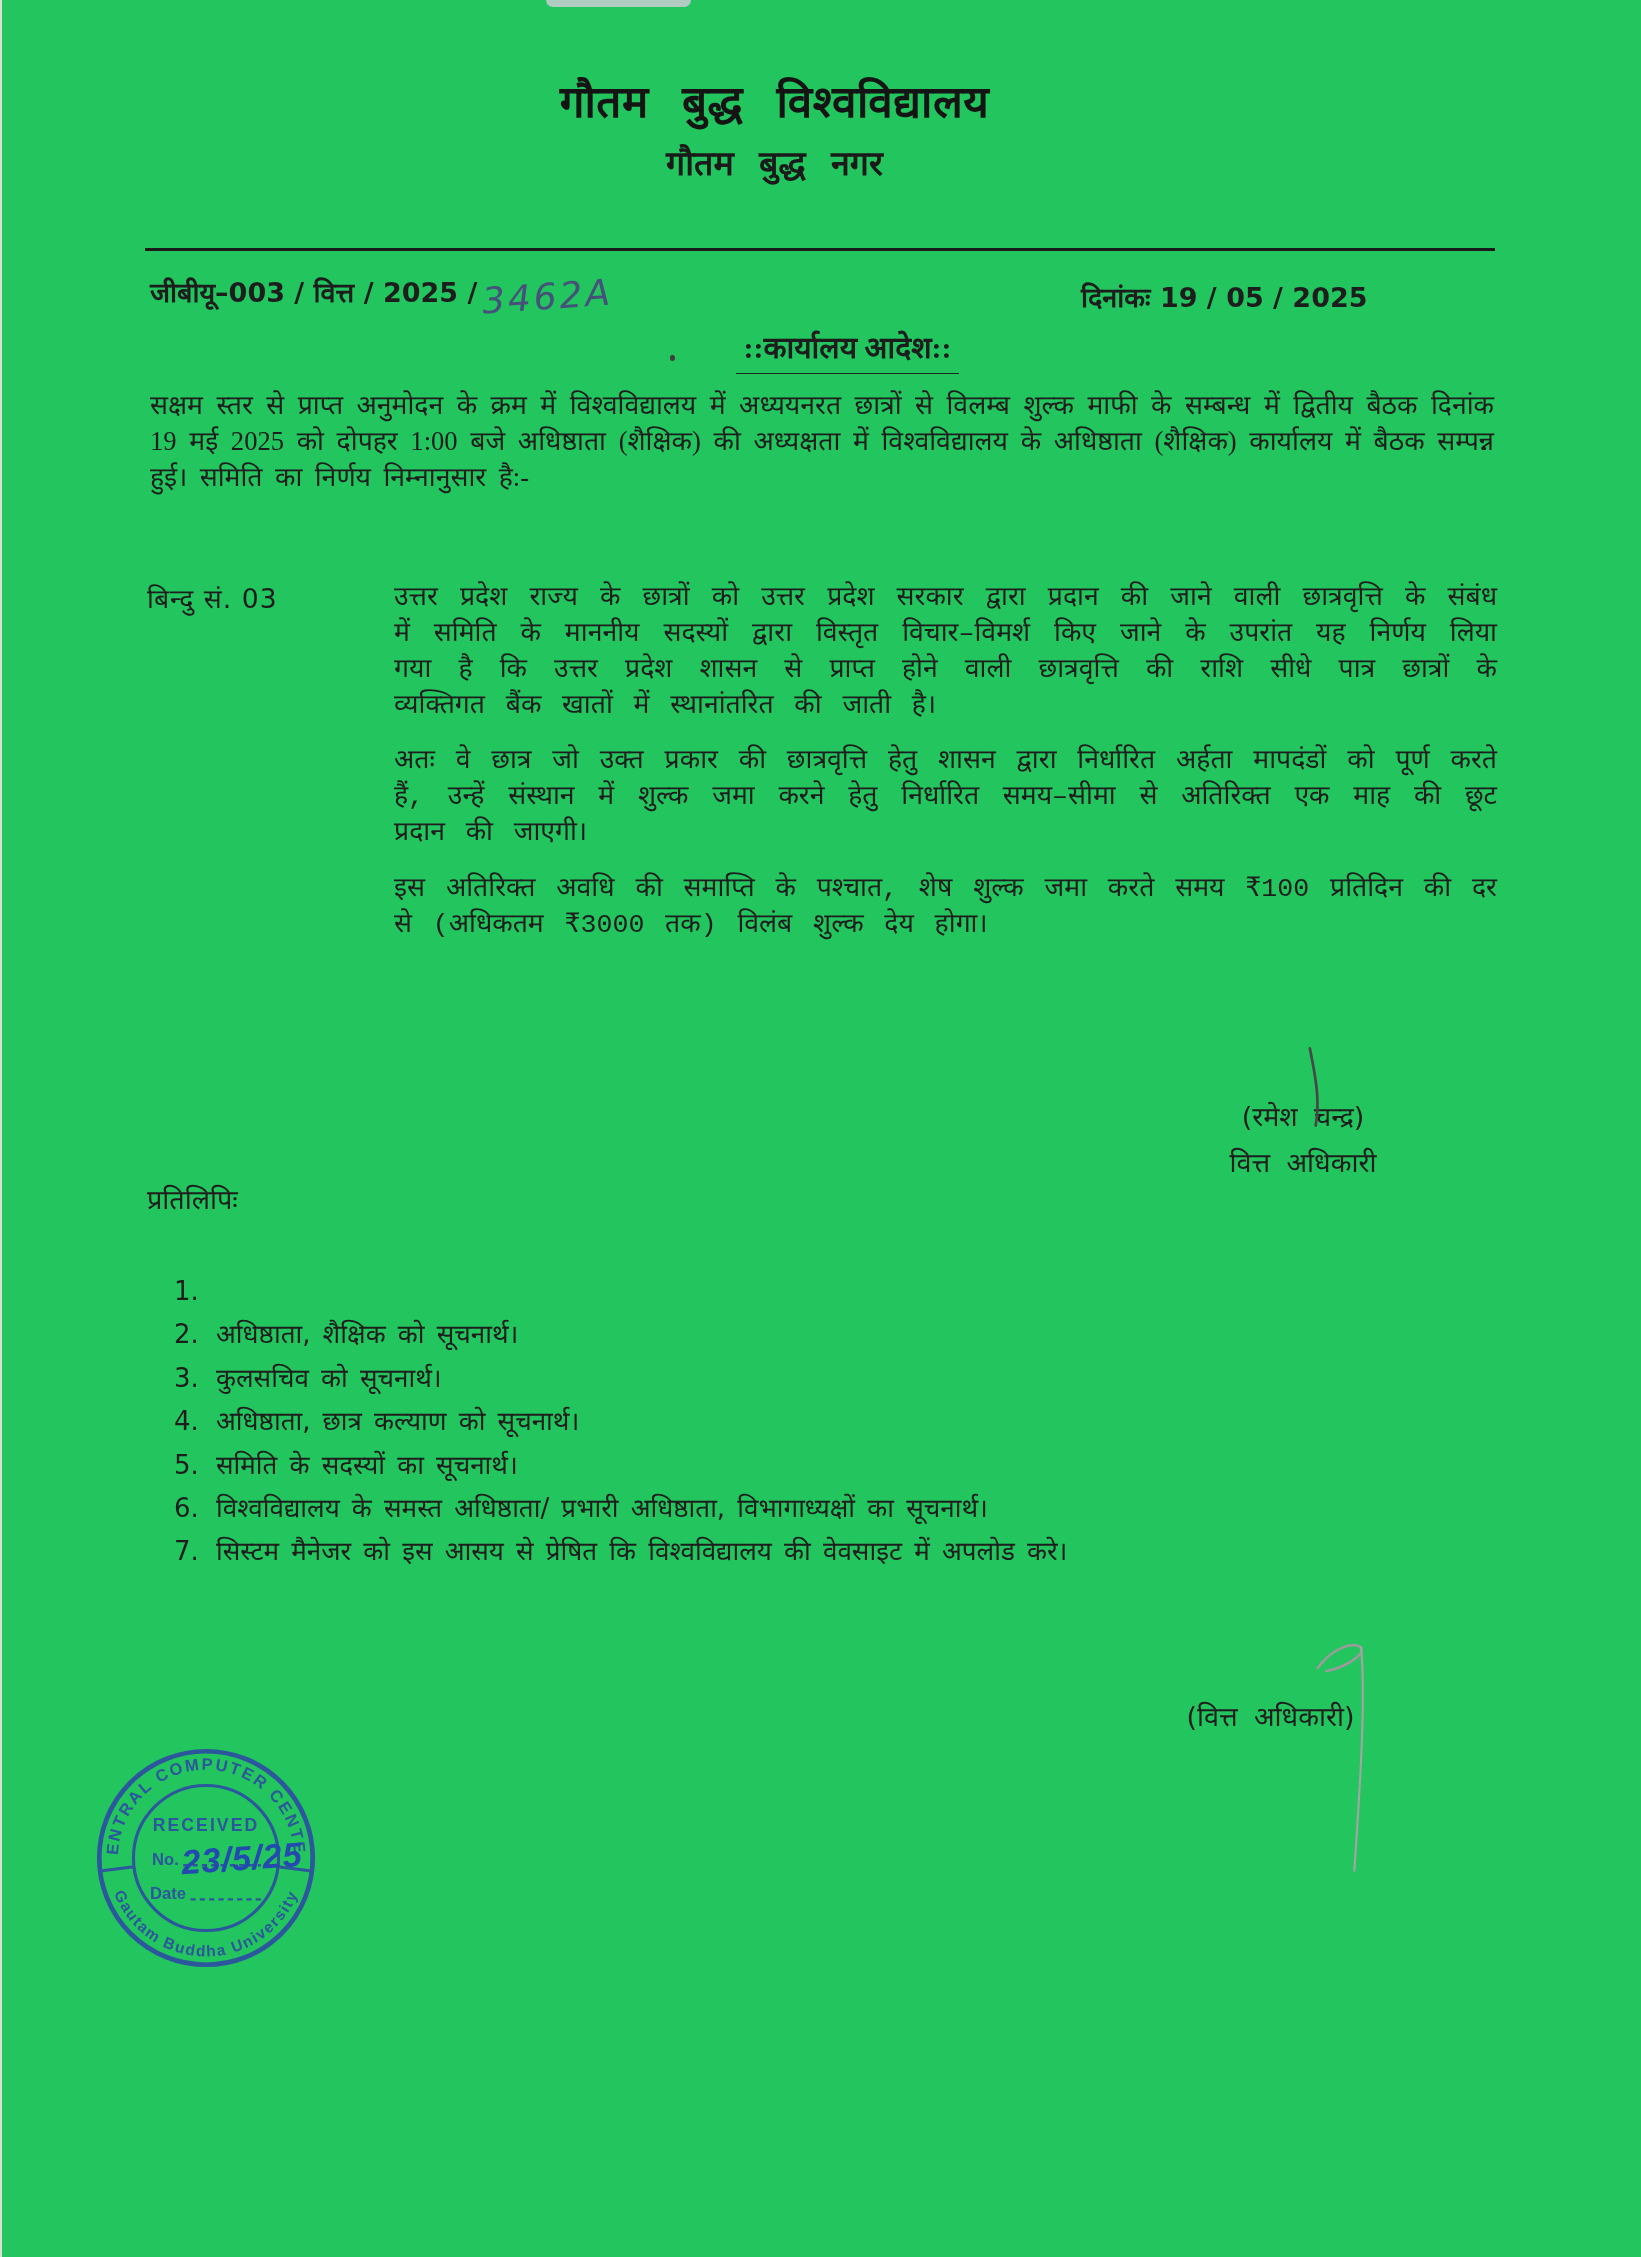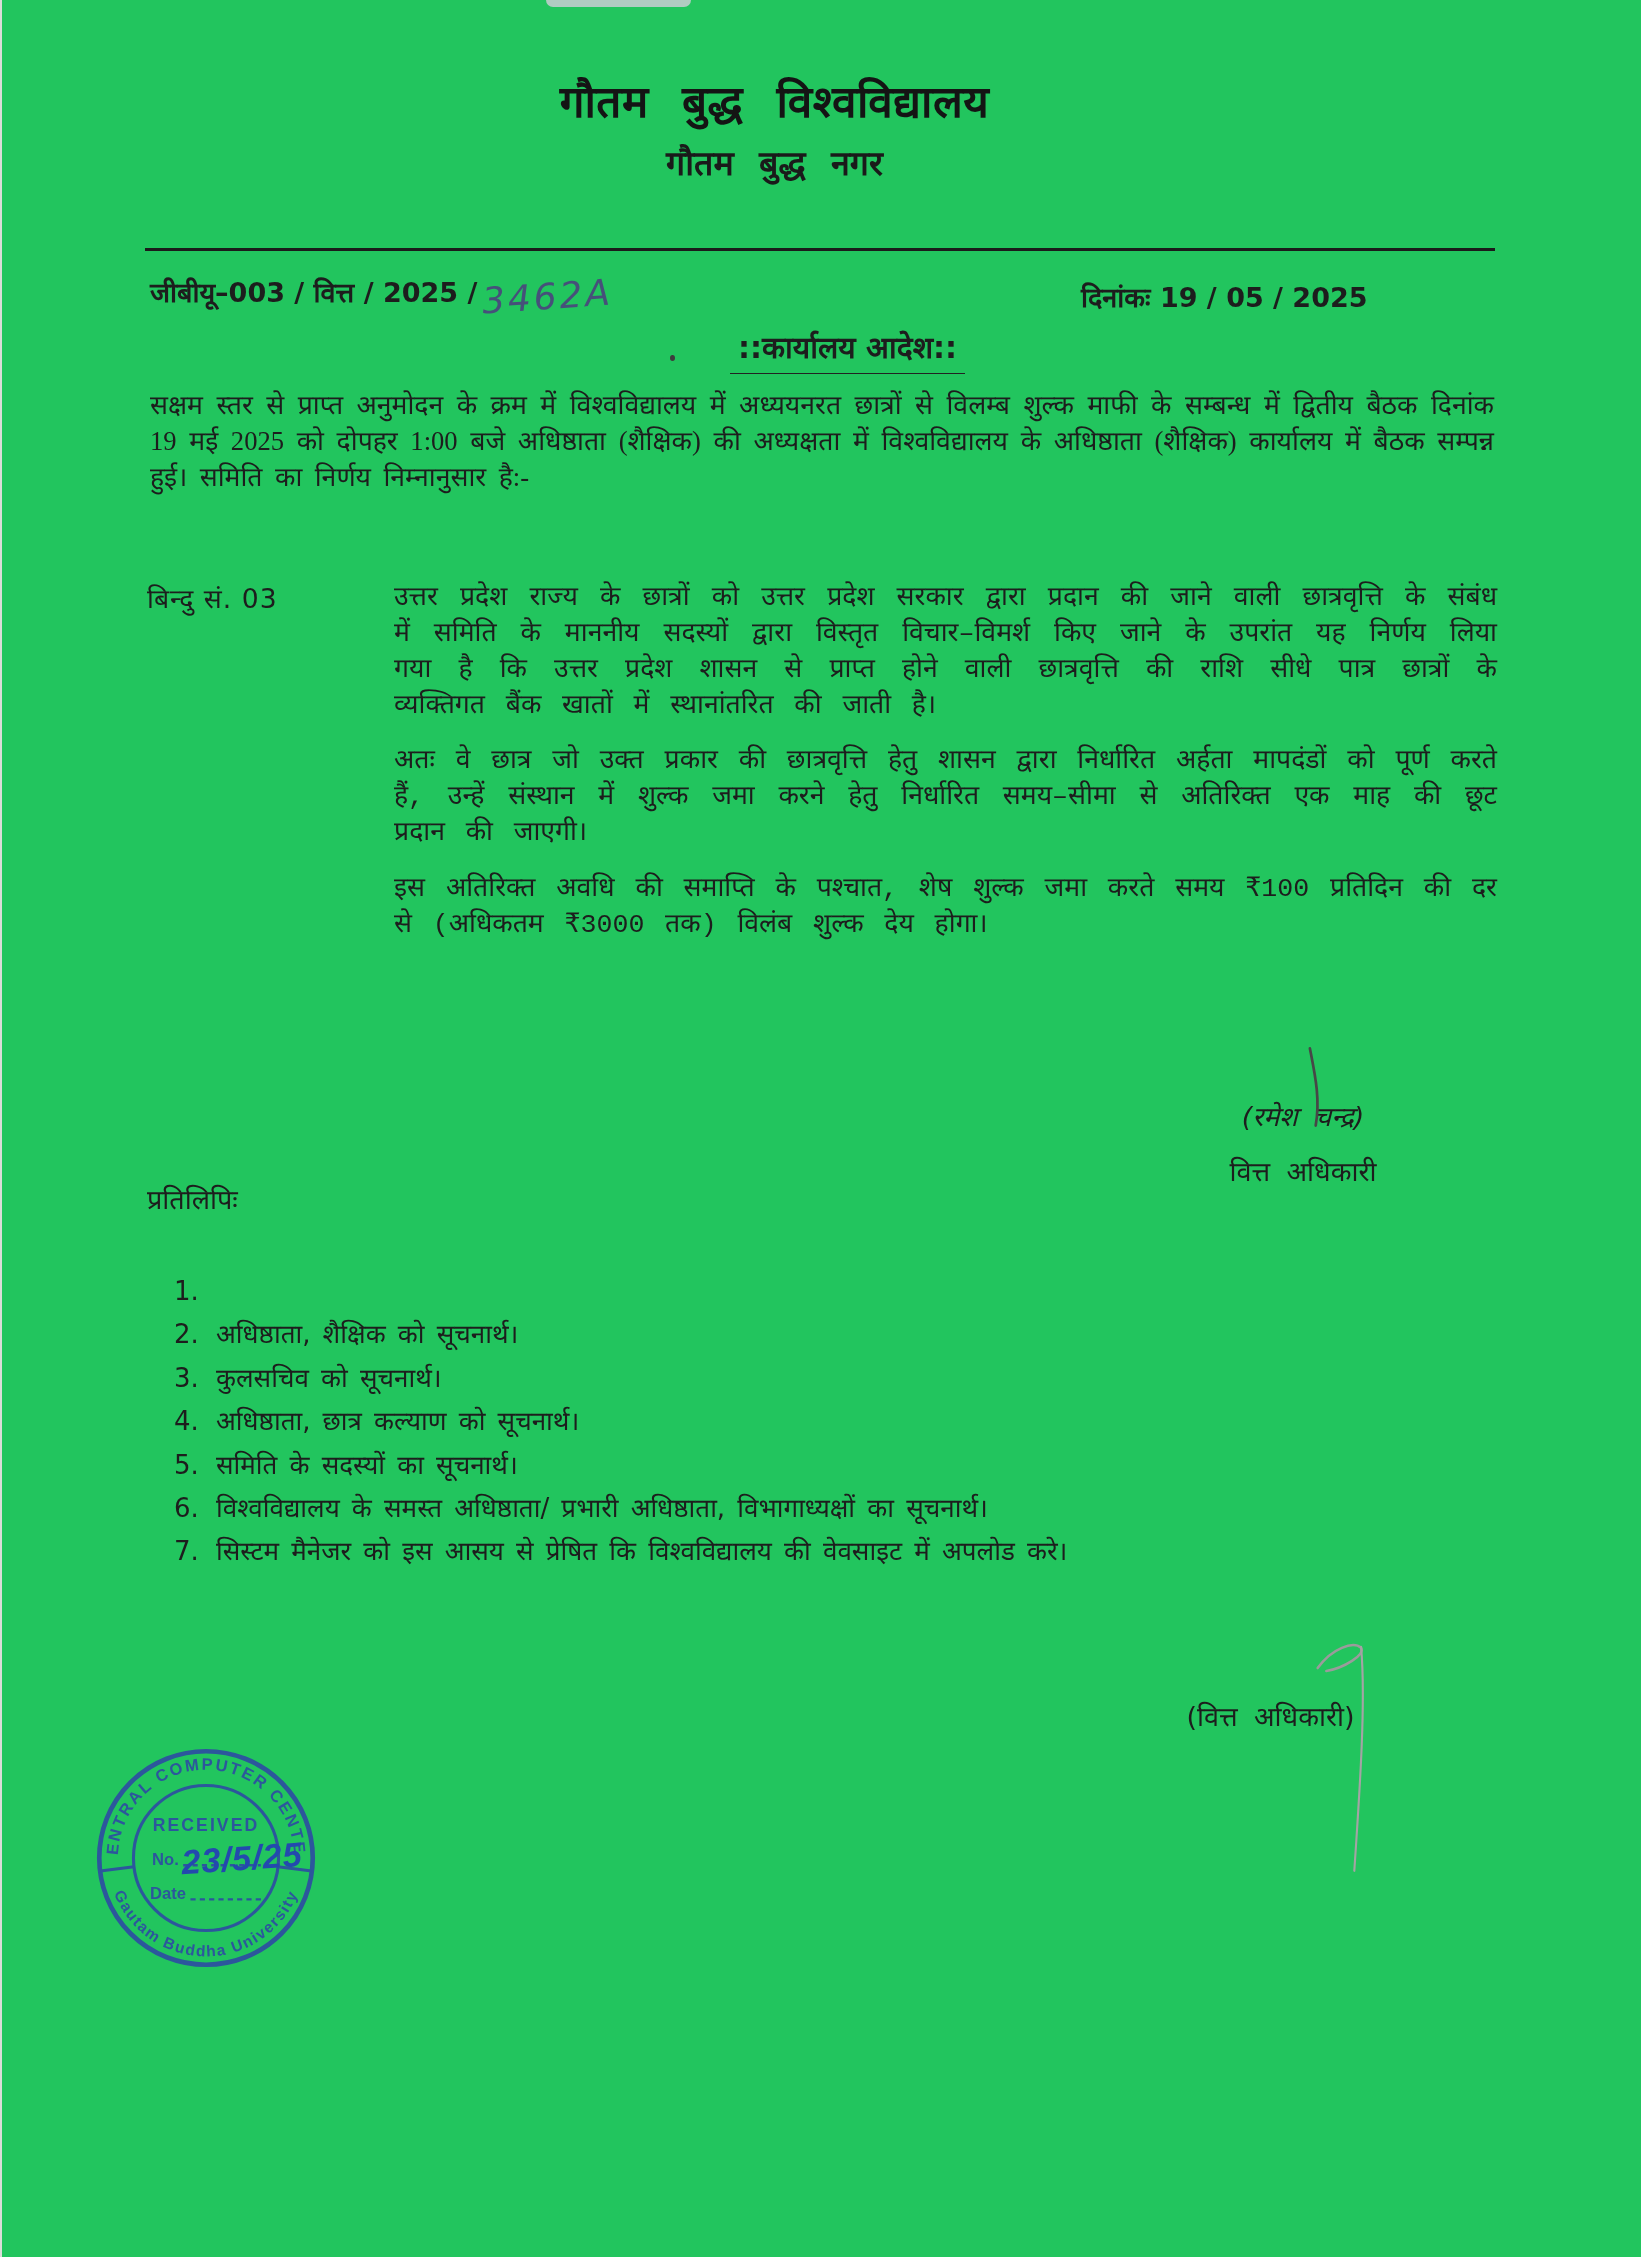--- a/index.html
+++ b/index.html
@@ -15,33 +15,33 @@
     font-size:44px;font-weight:700;word-spacing:17.4px;color:#141414;letter-spacing:0.5px;}
   .subtitle{position:absolute;top:139px;left:-46px;width:100%;text-align:center;
     font-size:34px;font-weight:600;word-spacing:13.5px;color:#1a1a1a;}
   .rule{position:absolute;top:248px;left:145px;width:1350px;height:2.9px;background:#1b1b1b;}
 
   .ref{position:absolute;top:273px;left:150px;font-size:27px;font-weight:600;white-space:nowrap;}
   .ref-hand{display:inline-block;font-size:36px;font-style:italic;font-weight:400;
     color:#46507a;letter-spacing:2.9px;transform:rotate(-4deg);margin-left:4.8px;vertical-align:-6.8px;}
   .date{position:absolute;top:278px;left:1081px;font-size:27px;font-weight:600;white-space:nowrap;}
 
-  .order-heading-wrap{position:absolute;top:326px;left:0;width:100%;text-align:center;padding-left:54px;box-sizing:border-box;}
+  .order-heading-wrap{position:absolute;top:326px;left:0;width:100%;text-align:center;padding-left:54px;box-sizing:border-box;font-family:Liberation Serif, serif;}
   .order-heading{display:inline-block;font-size:30px;font-weight:700;border-bottom:1.9px solid #222;padding:0 7.7px 5.8px;}
   .scan-dot{position:absolute;top:355px;left:670px;width:4.8px;height:5.8px;background:#3d3d3d;border-radius:50%;}
 
   .intro{position:absolute;top:387px;left:150px;width:1344px;margin:0;
     font-size:26.6px;line-height:36px;text-align:justify;word-spacing:5.8px;font-family:Liberation Serif, serif;}
 
   .point-label{position:absolute;top:580px;left:147px;font-size:26.6px;letter-spacing:1px;white-space:nowrap;}
   .point-body{position:absolute;top:580px;left:394px;width:1103px;font-family:Liberation Mono, monospace;}
   .point-body p{margin:0 0 19.3px;font-size:26.6px;line-height:36px;text-align:justify;word-spacing:4.8px;}
 
   .sig1{position:absolute;top:1097px;left:1163px;width:280px;text-align:center;}
-  .sig1 .name{font-size:27px;margin-bottom:18px;word-spacing:7.7px;font-style:italic;}
+  .sig1 .name{font-size:27px;margin-bottom:9px;word-spacing:7.7px;}
   .sig1 .desig{font-size:27px;word-spacing:7.7px;}
 
   .copies-h{position:absolute;top:1180px;left:147px;font-size:27px;}
   .copies{position:absolute;top:1278px;left:174px;width:1284px;}
   .copy-row{display:flex;margin-bottom:16.4px;font-size:26px;line-height:27px;word-spacing:3.9px;}
   .copy-row .no{width:42px;flex:none;}
 
   .sig2{position:absolute;top:1697px;left:1150px;width:241px;text-align:center;font-size:27px;word-spacing:7.7px;}
 
   .overlay{position:absolute;top:0;left:0;width:1641px;height:2257px;pointer-events:none;}

